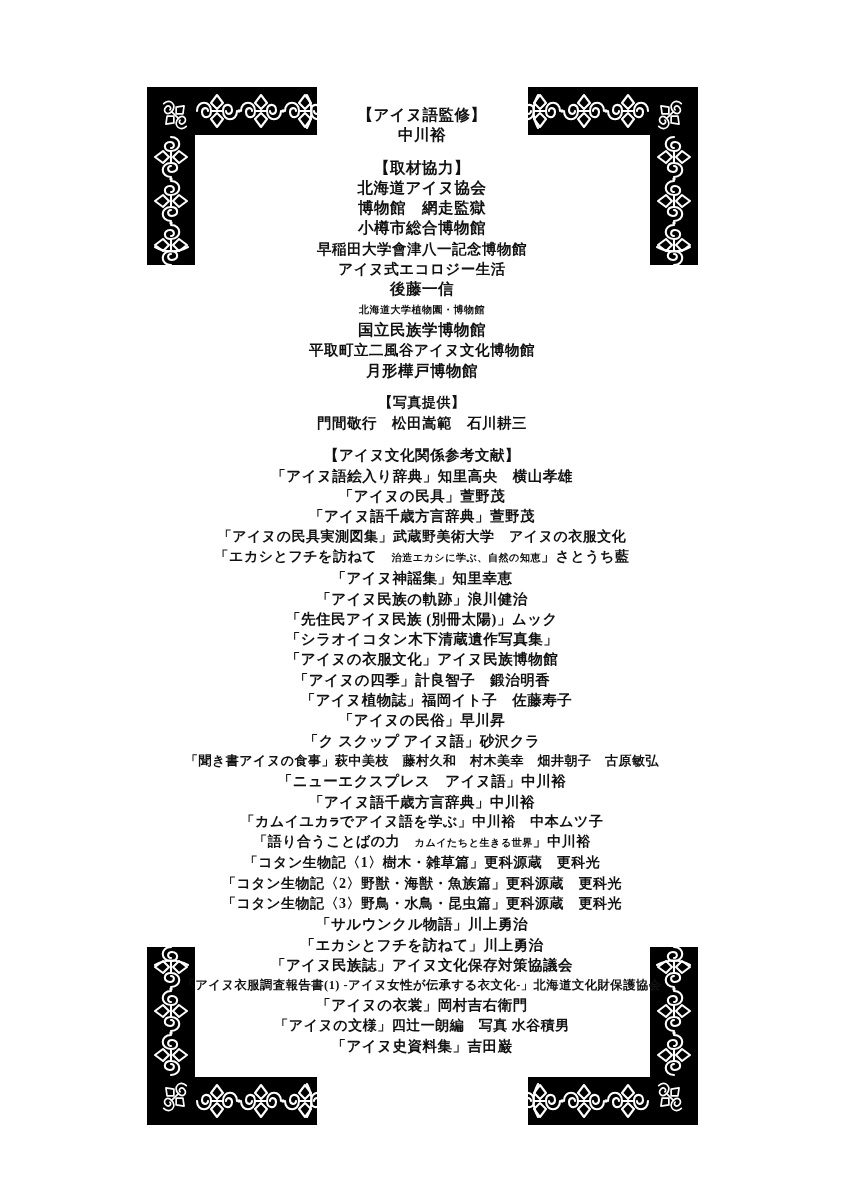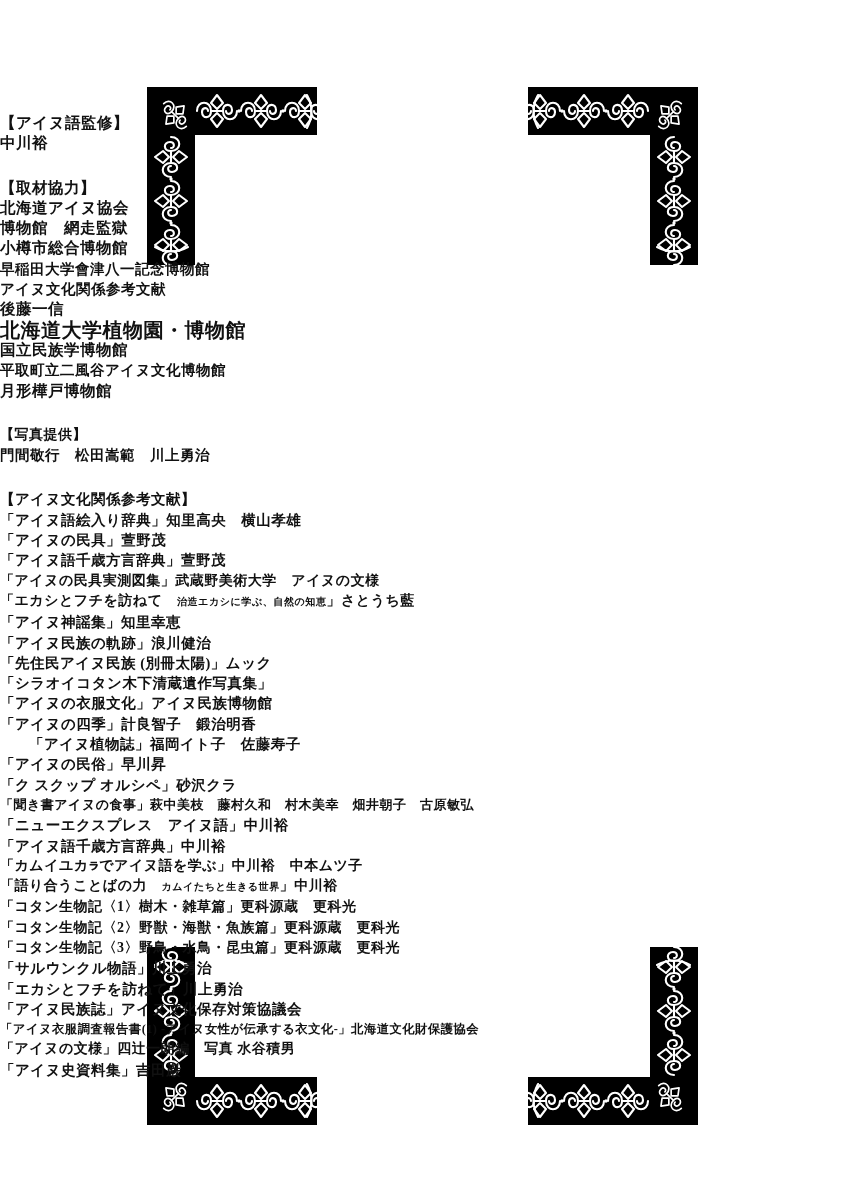--- a/index.html
+++ b/index.html
@@ -6,26 +6,27 @@
   .page{
     position:relative;
     width:844px;height:1200px;
     margin:0 auto;
     background:#ffffff;
     overflow:hidden;
     font-family:"Liberation Serif","DejaVu Serif",serif;
     color:#111111;
   }
   .content{
-    position:absolute;left:0;top:16px;width:100%;
+    position:absolute;left:0;top:8px;width:100%;
     padding-top:97px;
+    text-align:center;
     z-index:2;
   }
   .section{margin:0;}
-  .section + .section{margin-top:24px;}
+  .section + .section{margin-top:12px;}
   .line{
     line-height:20.3px;
     font-weight:600;
     letter-spacing:0.5px;
     white-space:nowrap;
   }
   .line .small{font-size:0.72em;}
   .corner{
     position:absolute;width:170px;height:178px;z-index:1;
   }
@@ -90,57 +91,58 @@
       <div class="section">
         <div class="line" style="font-size: 15.5px;">【アイヌ語監修】</div>
         <div class="line" style="font-size: 15.5px;">中川裕</div>
       </div>
       <div class="section">
         <div class="line" style="font-size: 15.5px;">【取材協力】</div>
         <div class="line" style="font-size: 15.5px;">北海道アイヌ協会</div>
         <div class="line" style="font-size: 15.5px;">博物館　網走監獄</div>
         <div class="line" style="font-size: 15.5px;">小樽市総合博物館</div>
         <div class="line" style="font-size: 14.5px;">早稲田大学會津八一記念博物館</div>
-        <div class="line" style="font-size: 14.5px;">アイヌ文化関係参考文献</div>
+        <div class="line" style="font-size: 14.5px;">アイヌ式エコロジー生活</div>
         <div class="line" style="font-size: 15.5px;">後藤一信</div>
-        <div class="line" style="font-size: 20px;">北海道大学植物園・博物館</div>
+        <div class="line" style="font-size: 10px;">北海道大学植物園・博物館</div>
         <div class="line" style="font-size: 15.5px;">国立民族学博物館</div>
         <div class="line" style="font-size: 14.5px;">平取町立二風谷アイヌ文化博物館</div>
         <div class="line" style="font-size: 15.5px;">月形樺戸博物館</div>
       </div>
       <div class="section">
         <div class="line" style="font-size: 14px;">【写真提供】</div>
-        <div class="line" style="font-size: 14.5px;">門間敬行　松田嵩範　川上勇治</div>
+        <div class="line" style="font-size: 14.5px;">門間敬行　松田嵩範　石川耕三</div>
       </div>
       <div class="section">
         <div class="line" style="font-size: 14.5px;">【アイヌ文化関係参考文献】</div>
         <div class="line" style="font-size: 14.5px;">「アイヌ語絵入り辞典」知里高央　横山孝雄</div>
         <div class="line" style="font-size: 14.5px;">「アイヌの民具」萱野茂</div>
         <div class="line" style="font-size: 14.5px;">「アイヌ語千歳方言辞典」萱野茂</div>
-        <div class="line" style="font-size: 14px;">「アイヌの民具実測図集」武蔵野美術大学　アイヌの文様</div>
+        <div class="line" style="font-size: 14px;">「アイヌの民具実測図集」武蔵野美術大学　アイヌの衣服文化</div>
         <div class="line" style="font-size: 14px;"><span>「エカシとフチを訪ねて　</span><span class="small">治造エカシに学ぶ、自然の知恵</span><span>」さとうち藍</span></div>
         <div class="line" style="font-size: 14.5px;">「アイヌ神謡集」知里幸恵</div>
         <div class="line" style="font-size: 14.5px;">「アイヌ民族の軌跡」浪川健治</div>
         <div class="line" style="font-size: 14.5px;">「先住民アイヌ民族 (別冊太陽)」ムック</div>
         <div class="line" style="font-size: 14.5px;">「シラオイコタン木下清蔵遺作写真集」</div>
         <div class="line" style="font-size: 14.5px;">「アイヌの衣服文化」アイヌ民族博物館</div>
         <div class="line" style="font-size: 14.5px;">「アイヌの四季」計良智子　鍛治明香</div>
         <div class="line" style="font-size: 14.5px; padding-left: 29px;">「アイヌ植物誌」福岡イト子　佐藤寿子</div>
         <div class="line" style="font-size: 14.5px;">「アイヌの民俗」早川昇</div>
-        <div class="line" style="font-size: 14.5px;">「ク スクップ オルシペ」砂沢クラ</div>
+        <div class="line" style="font-size: 14.5px;">「ク スクップ アイヌ語」砂沢クラ</div>
         <div class="line" style="font-size: 13px;">「聞き書アイヌの食事」萩中美枝　藤村久和　村木美幸　畑井朝子　古原敏弘</div>
         <div class="line" style="font-size: 14.5px;">「ニューエクスプレス　アイヌ語」中川裕</div>
         <div class="line" style="font-size: 14.5px;">「アイヌ語千歳方言辞典」中川裕</div>
         <div class="line" style="font-size: 14px;">「カムイユカㇻでアイヌ語を学ぶ」中川裕　中本ムツ子</div>
         <div class="line" style="font-size: 14px;"><span>「語り合うことばの力　</span><span class="small">カムイたちと生きる世界</span><span>」中川裕</span></div>
         <div class="line" style="font-size: 14px;">「コタン生物記〈1〉樹木・雑草篇」更科源蔵　更科光</div>
         <div class="line" style="font-size: 14px;">「コタン生物記〈2〉野獣・海獣・魚族篇」更科源蔵　更科光</div>
         <div class="line" style="font-size: 14px;">「コタン生物記〈3〉野鳥・水鳥・昆虫篇」更科源蔵　更科光</div>
         <div class="line" style="font-size: 14.5px;">「サルウンクル物語」川上勇治</div>
         <div class="line" style="font-size: 14.5px;">「エカシとフチを訪ねて」川上勇治</div>
         <div class="line" style="font-size: 14.5px;">「アイヌ民族誌」アイヌ文化保存対策協議会</div>
         <div class="line" style="font-size: 12.3px;">「アイヌ衣服調査報告書(1) -アイヌ女性が伝承する衣文化-」北海道文化財保護協会</div>
+        <div class="line" style="font-size: 14.5px;">「アイヌの衣裳」岡村吉右衛門</div>
         <div class="line" style="font-size: 14px;">「アイヌの文様」四辻一朗編　写真 水谷積男</div>
         <div class="line" style="font-size: 14.5px;">「アイヌ史資料集」吉田巌</div>
       </div>
     </div>
 
 </div>
 
 </body></html>

